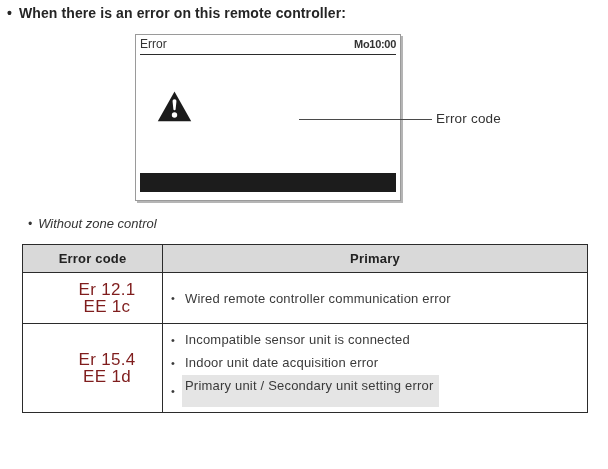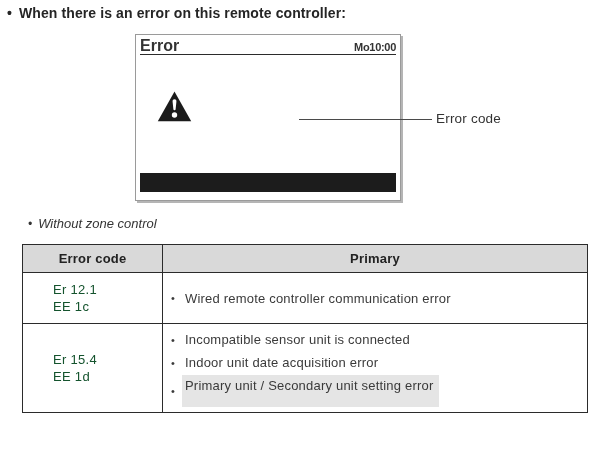--- a/index.html
+++ b/index.html
@@ -38,21 +38,21 @@
   .panel-header {
     position: absolute;
     left: 4px; right: 4px; top: 2px;
     height: 16px;
     display: flex;
     justify-content: space-between;
     align-items: baseline;
     border-bottom: 1px solid #2b2b2b;
     padding-bottom: 1px;
   }
-  .p-title { font-size: 16px; color: #333; font-weight: bold; }
+  .p-title { font-size: 12px; color: #333; }
   .p-clock { font-size: 11px; font-weight: bold; letter-spacing: -0.3px; color: #333; text-align: right; }
 
   .warn {
     position: absolute;
     left: 21px; top: 56px;
   }
   .panel-msg {
     position: absolute;
     left: 86px; top: 58px;
     font-size: 12px;
@@ -110,26 +110,27 @@
     font-size: 13px;
     font-weight: bold;
     color: #222;
     text-align: center;
     letter-spacing: 0.2px;
   }
   .r1 { height: 51px; }
   .r2 { height: 83px; }
   .r3 { height: 51px; }
   .code-cell {
-    font-size: 13px;
-    color: #14532d;
+    font-size: 17px;
+    color: #7f1d1d;
     line-height: 17px;
     padding-left: 30px;
     vertical-align: middle;
     letter-spacing: 0.3px;
+    text-align: center;
   }
   .content-cell {
     padding: 3px 8px;
     vertical-align: middle;
     font-size: 13px;
     color: #3a3a3a;
   }
   .item {
     display: flex;
     align-items: center;

